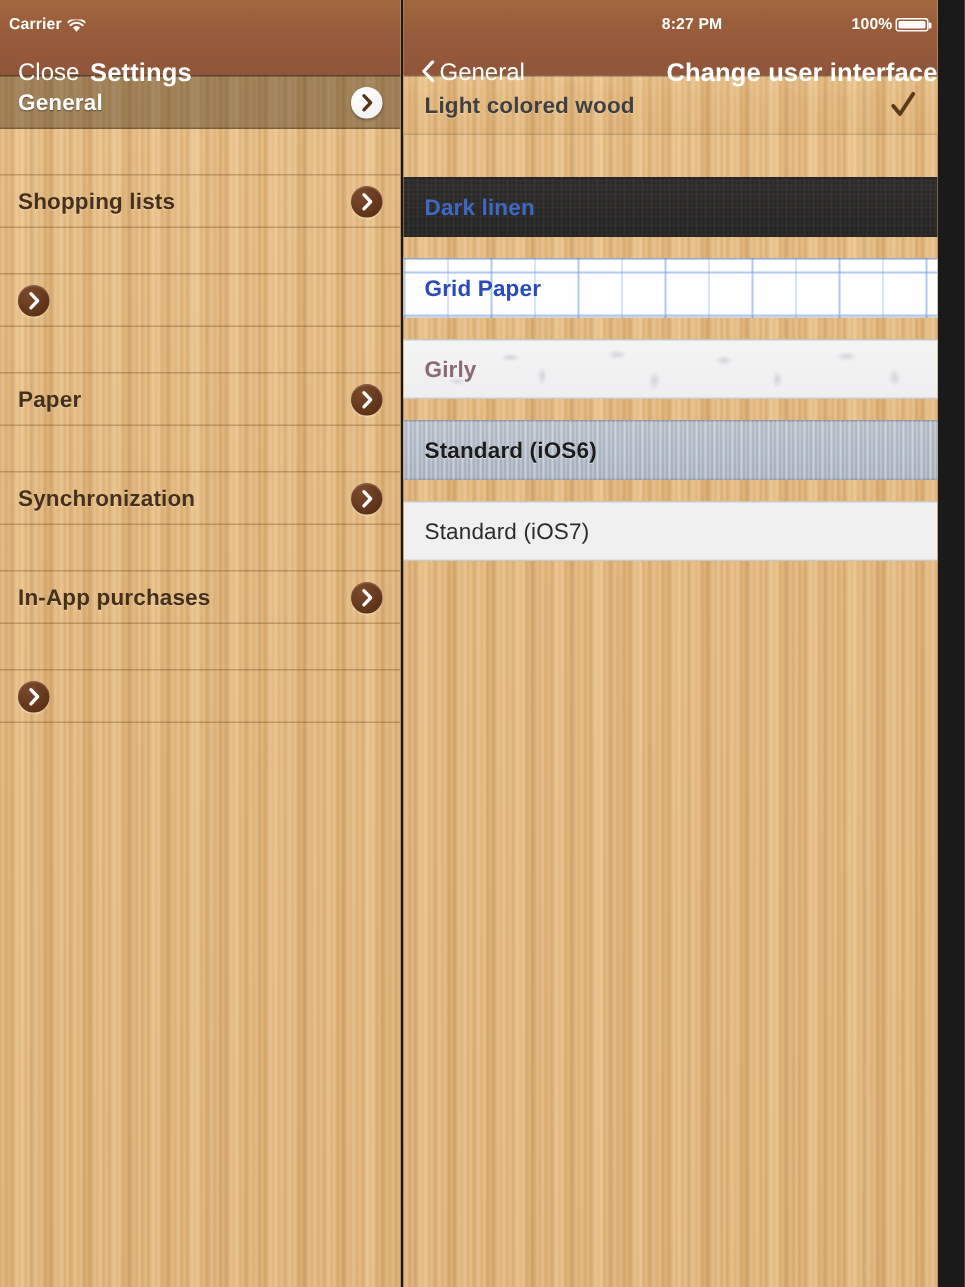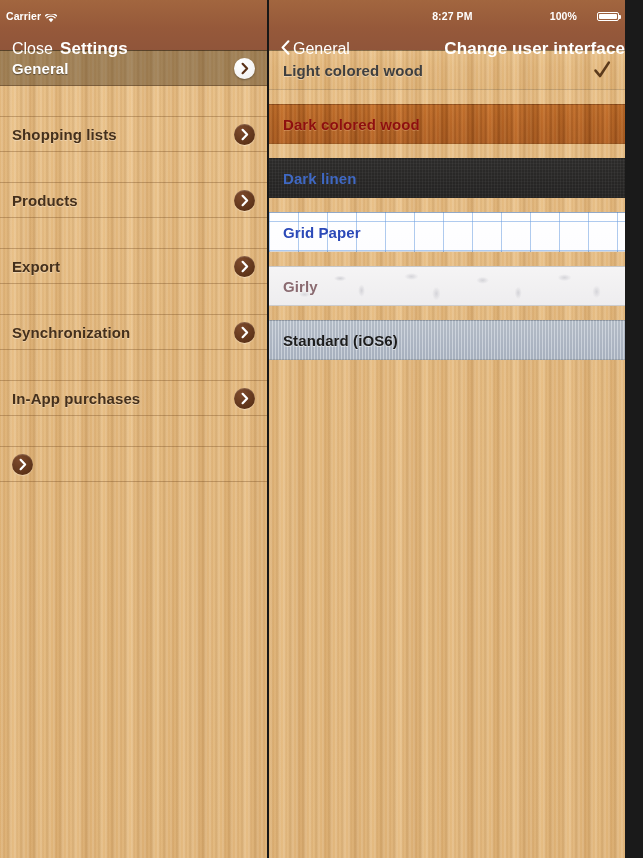--- a/index.html
+++ b/index.html
@@ -89,21 +89,21 @@
     box-shadow: 0 1px 0 rgba(0,0,0,0.28);
     z-index: 5;
   }
   .statusbar {
     height: 17px; display: flex; align-items: center;
     padding: 16px 6px; font-size: 10.5px; color: #fff; font-weight: bold;
     letter-spacing: .1px;
   }
   .sb-left { display: flex; align-items: center; gap: 4px; }
   .sb-center { flex: 1; text-align: center; }
-  .sb-right { display: flex; align-items: center; gap: 20px; }
+  .sb-right { display: flex; align-items: center; gap: 2px; }
   .wifi-icon { display: inline-block; width: 12px; height: 9px; position: relative; top: 1px; }
   .battery {
     width: 22px; height: 9px; border: 1px solid #fff; border-radius: 2px;
     position: relative; padding: 1px;
   }
   .battery::after {
     content: ""; position: absolute; right: -3px; top: 2.5px;
     width: 2px; height: 4px; background: #fff; border-radius: 0 1px 1px 0;
   }
   .battery i { display: block; height: 100%; width: 100%; background: #fff; border-radius: 1px; }
@@ -213,30 +213,29 @@
         <div class="row">
           <div class="label">Shopping lists</div>
           <div class="disc">
             <svg viewBox="0 0 21 21" width="21" height="21">
               <path class="chev-path" d="M8.6 5.8 L13.1 10.5 L8.6 15.2" fill="none" stroke-width="2.2" stroke-linecap="round" stroke-linejoin="round"></path>
             </svg>
           </div>
         </div>
         <div class="gap"></div>
         <div class="row">
-          <div class="label">Products</div>
-          <div class="disc">
-            <svg viewBox="0 0 21 21" width="21" height="21">
-              <path class="chev-path" d="M8.6 5.8 L13.1 10.5 L8.6 15.2" fill="none" stroke-width="2.2" stroke-linecap="round" stroke-linejoin="round"></path>
-            </svg>
-          </div>
-        </div>
-        <div class="gap"></div>
-        <div class="row">
-          <div class="label">Export</div>
+          <div class="disc">
+            <svg viewBox="0 0 21 21" width="21" height="21">
+              <path class="chev-path" d="M8.6 5.8 L13.1 10.5 L8.6 15.2" fill="none" stroke-width="2.2" stroke-linecap="round" stroke-linejoin="round"></path>
+            </svg>
+          </div>
+        </div>
+        <div class="gap"></div>
+        <div class="row">
+          <div class="label">Paper</div>
           <div class="disc">
             <svg viewBox="0 0 21 21" width="21" height="21">
               <path class="chev-path" d="M8.6 5.8 L13.1 10.5 L8.6 15.2" fill="none" stroke-width="2.2" stroke-linecap="round" stroke-linejoin="round"></path>
             </svg>
           </div>
         </div>
         <div class="gap"></div>
         <div class="row">
           <div class="label">Synchronization</div>
           <div class="disc">
@@ -295,36 +294,36 @@
     </div>
 
     <div class="list" id="theme-list">
         <div class="theme-row wood-light t-lightwood">
           <div class="label">Light colored wood</div>
           <span class="checkmark"><svg viewBox="0 0 18 20" width="18" height="20">
               <path d="M2.5 10.6 L7 16 L15.8 2.6" fill="none" stroke="#5b3a1c" stroke-width="2.6" stroke-linecap="round" stroke-linejoin="round"></path>
             </svg></span>
         </div>
         <div class="theme-gap"></div>
-        <div class="theme-row wood-dark t-darkwood">
-          <div class="label">Dark colored wood</div>
-        </div>
         <div class="theme-gap"></div>
         <div class="theme-row linen-dark t-darklinen">
           <div class="label">Dark linen</div>
         </div>
         <div class="theme-gap"></div>
         <div class="theme-row grid-paper t-gridpaper">
           <div class="label">Grid Paper</div>
         </div>
         <div class="theme-gap"></div>
         <div class="theme-row girly t-girly">
           <div class="label">Girly</div>
         </div>
         <div class="theme-gap"></div>
         <div class="theme-row ios6 t-ios6">
           <div class="label">Standard (iOS6)</div>
         </div>
         <div class="theme-gap"></div>
+        <div class="theme-row ios7 t-ios7">
+          <div class="label">Standard (iOS7)</div>
+        </div>
       </div>
   </div>
 
 </div>
 
 </body></html>

